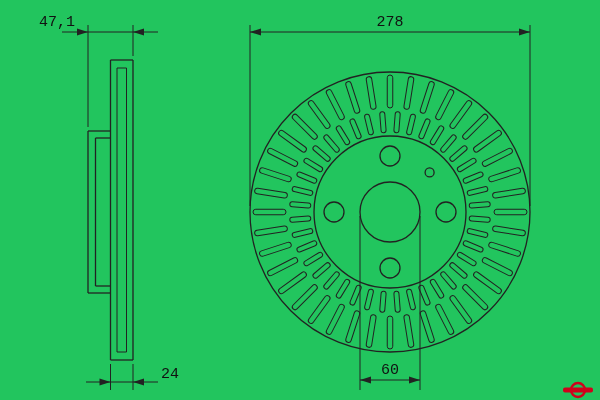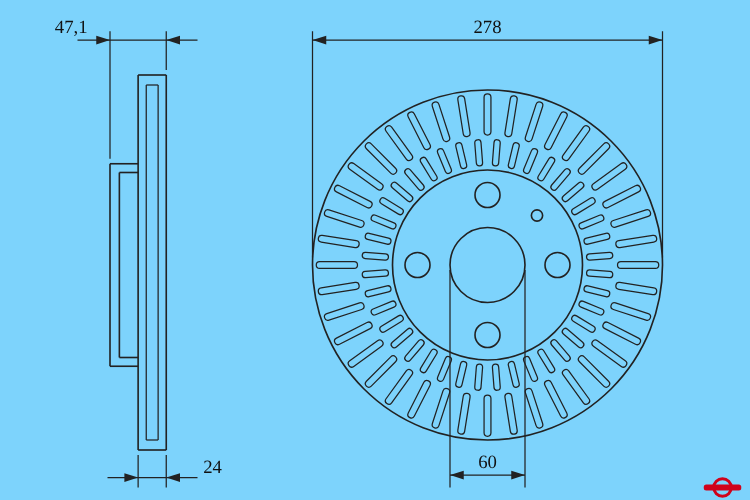--- a/index.html
+++ b/index.html
@@ -1,17 +1,17 @@
 <!DOCTYPE html>
 <html><head>
 <meta charset="utf-8">
 <style>
   html,body{margin:0;padding:0;background:#ffffff;}
-  .canvas{width:600px;height:400px;background:#7dd3fc;position:relative;overflow:hidden;
-          font-family:Liberation Serif, serif;}
+  .canvas{width:600px;height:400px;background:#22c55e;position:relative;overflow:hidden;
+          font-family:Liberation Mono, monospace;}
   svg{display:block;}
   .dim-text{font-size:15px;fill:#111111;}
   .obj{stroke:#222222;stroke-width:1.3;fill:none;}
   .thin{stroke:#222222;stroke-width:1;fill:none;}
   .arrow{fill:#222222;stroke:none;}
 </style>
 </head>
 <body>
 
 <div class="canvas">

